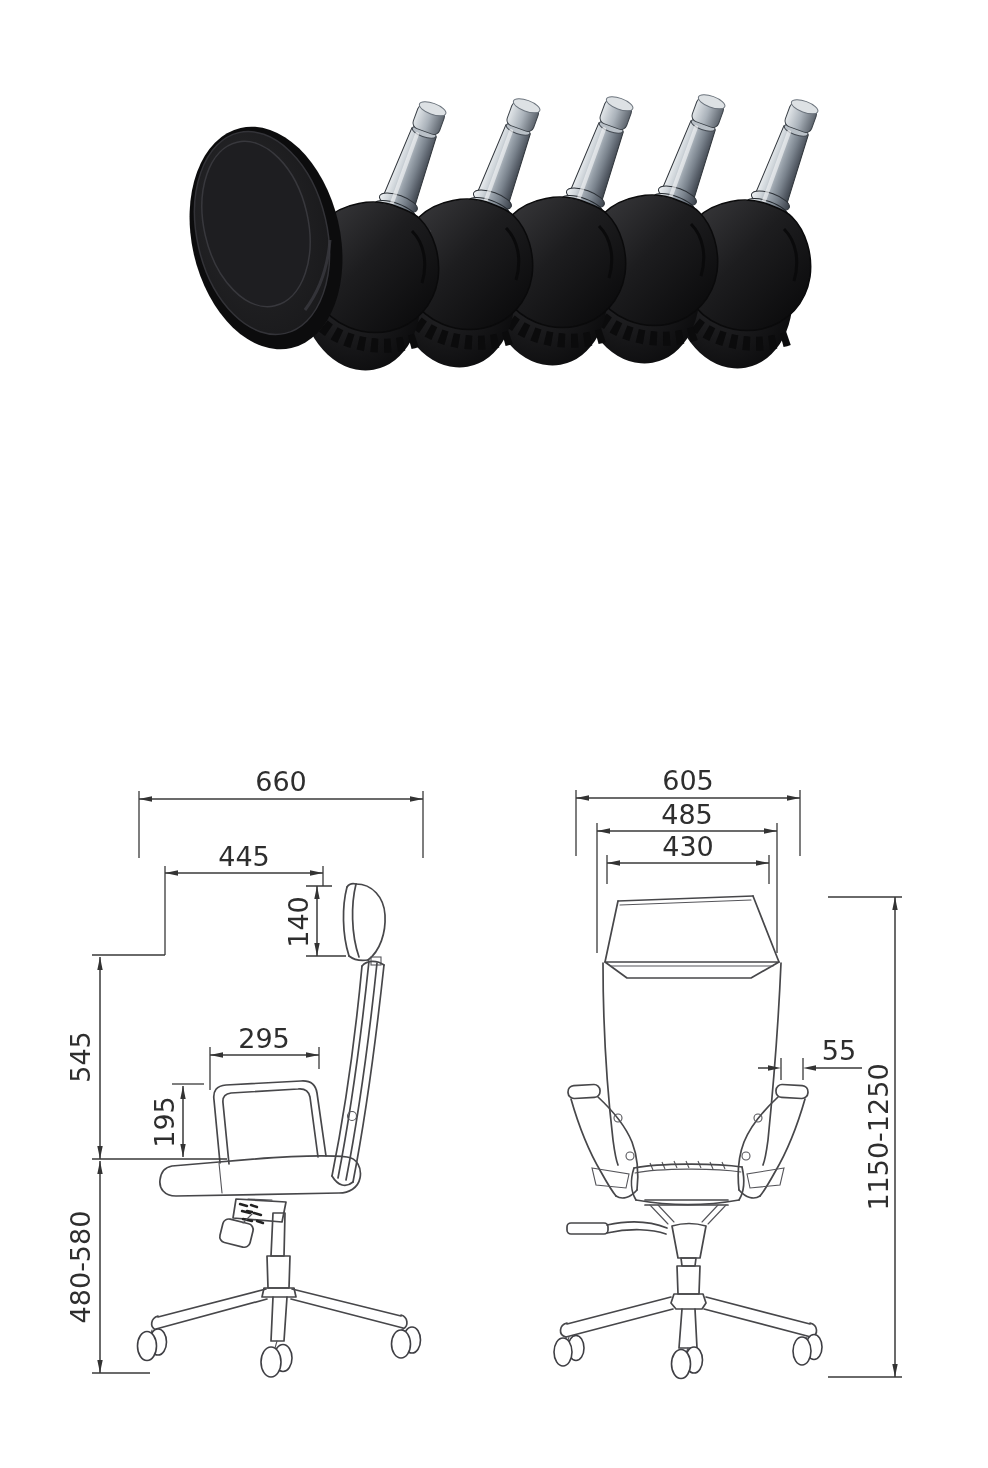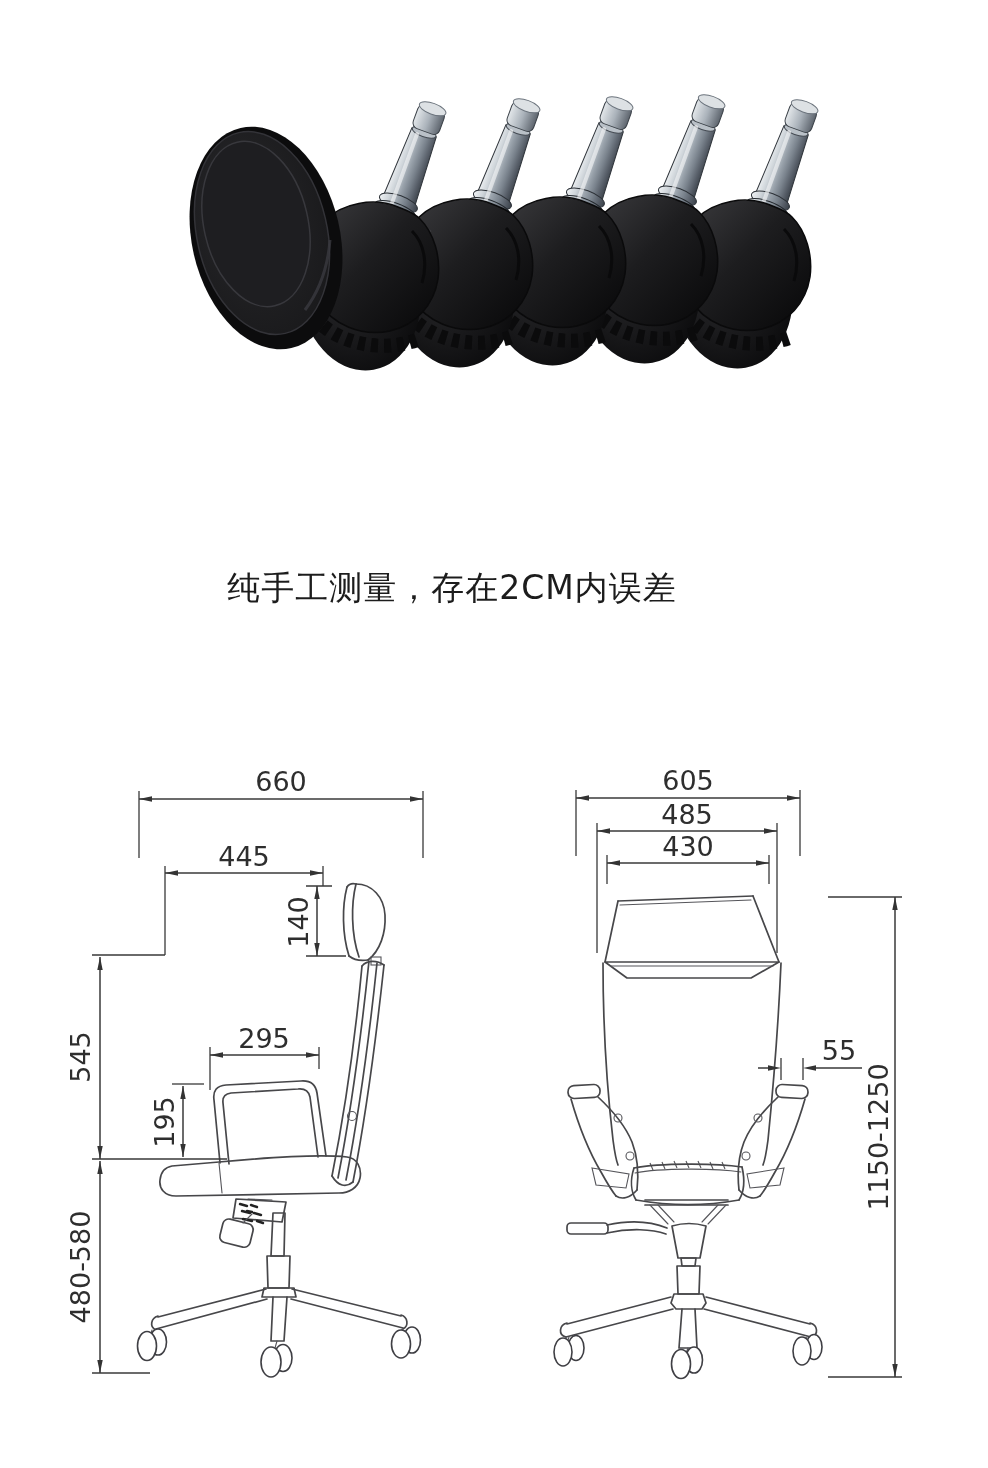--- a/index.html
+++ b/index.html
@@ -84,21 +84,20 @@
 
       <g>
         <ellipse cx="266" cy="238" rx="74" ry="113" transform="rotate(-13 266 238)" fill="#0c0c0d"></ellipse>
         <ellipse cx="262" cy="233" rx="65" ry="103" transform="rotate(-13 262 233)" fill="url(#discG)" stroke="#333338" stroke-width="1.5"></ellipse>
         <ellipse cx="256" cy="224" rx="52" ry="84" transform="rotate(-13 256 224)" fill="#1e1e21" stroke="#38383d" stroke-width="1.5"></ellipse>
         <path d="M305,310 C320,290 328,265 330,240" stroke="#3a3a40" stroke-width="3" fill="none" opacity="0.8"></path>
       </g>
     </g>
   </svg>
 
-  <div class="note">纯手工测量，存在2CM内误差</div>
 
   <svg class="drawing-svg" viewBox="0 748 988 660" xmlns="http://www.w3.org/2000/svg">
 
     <g>
 
       <g>
         <path class="chair" d="M347,887 C342,906 342,934 349,956"></path>
         <path class="chair" d="M356,884 C351,904 351,934 359,957"></path>
         <path class="chair" d="M356,884 C372,884 384,897 385,915 C386,933 380,951 368,960"></path>
         <path class="chair" d="M347,887 C349,884 352,883 356,884"></path>

